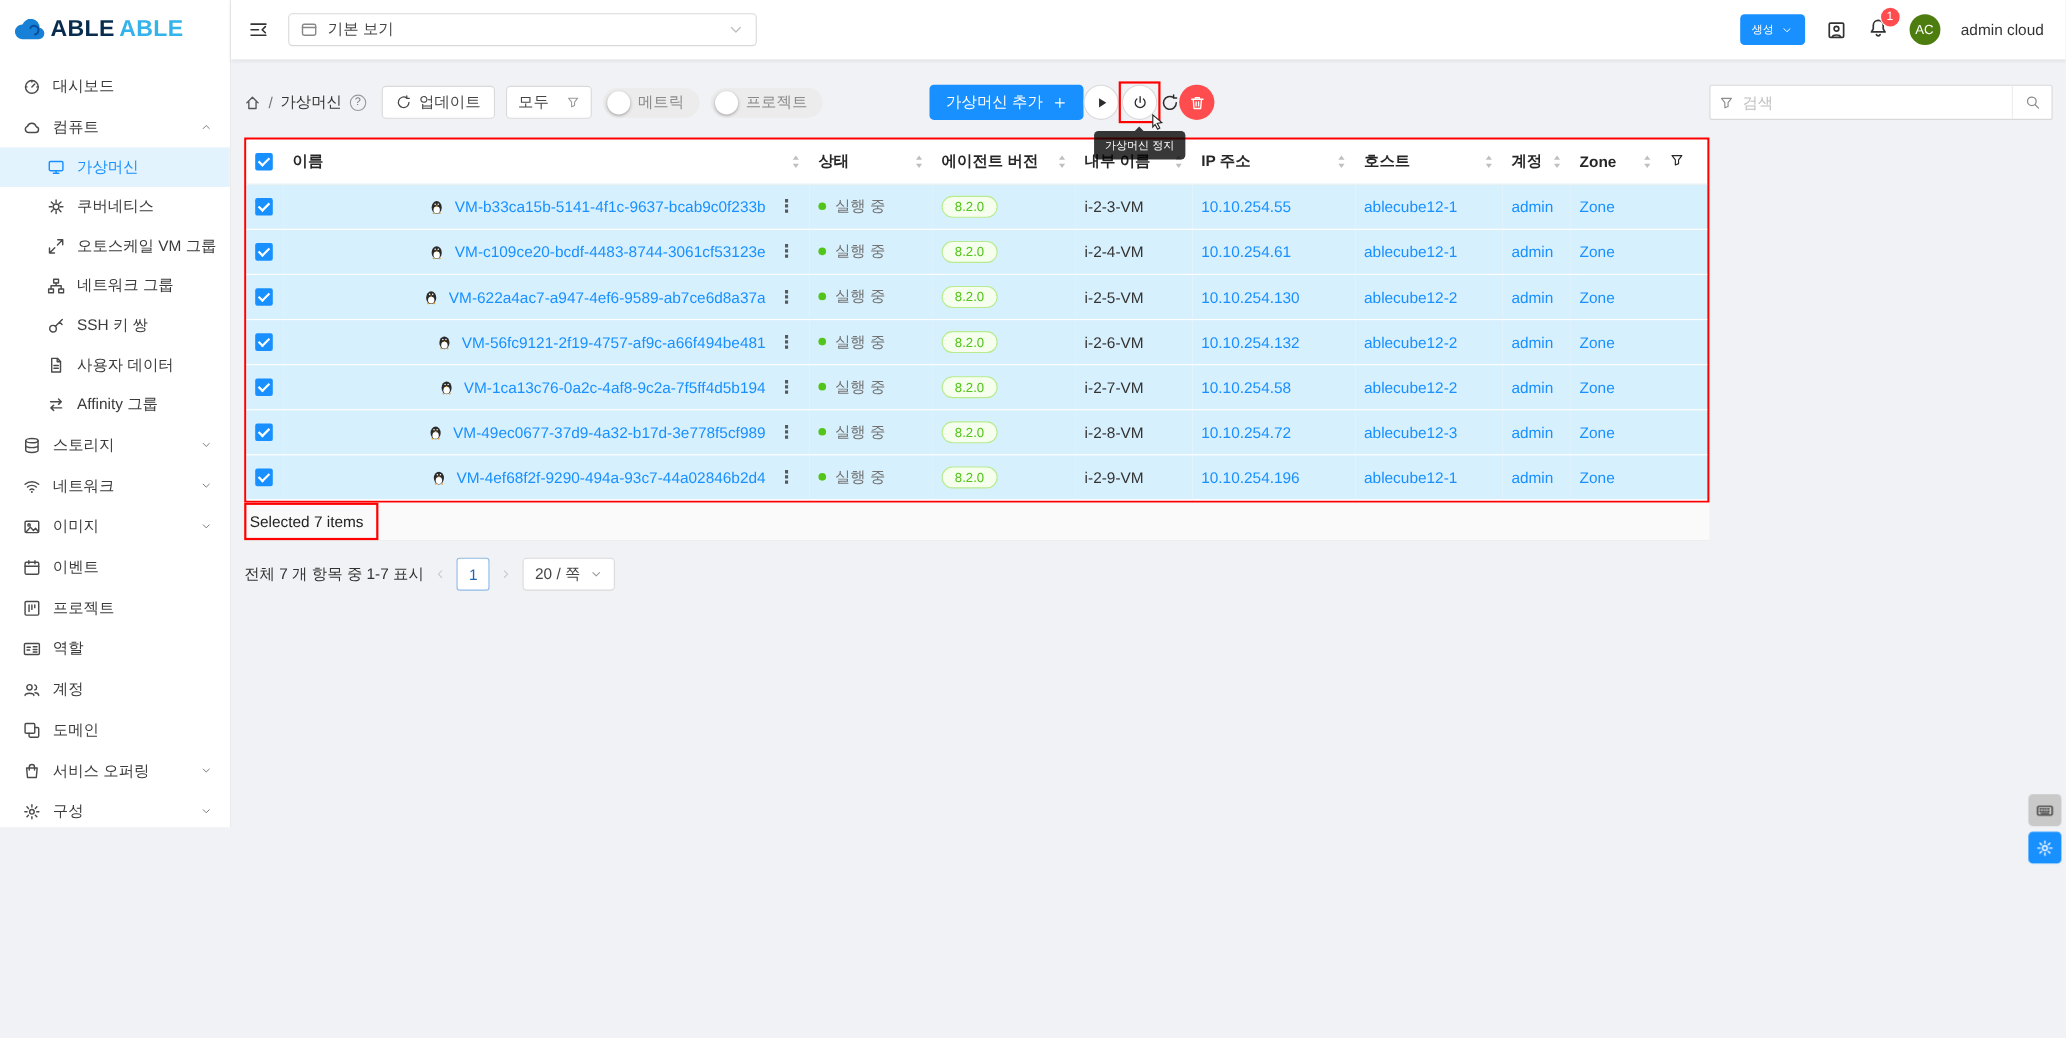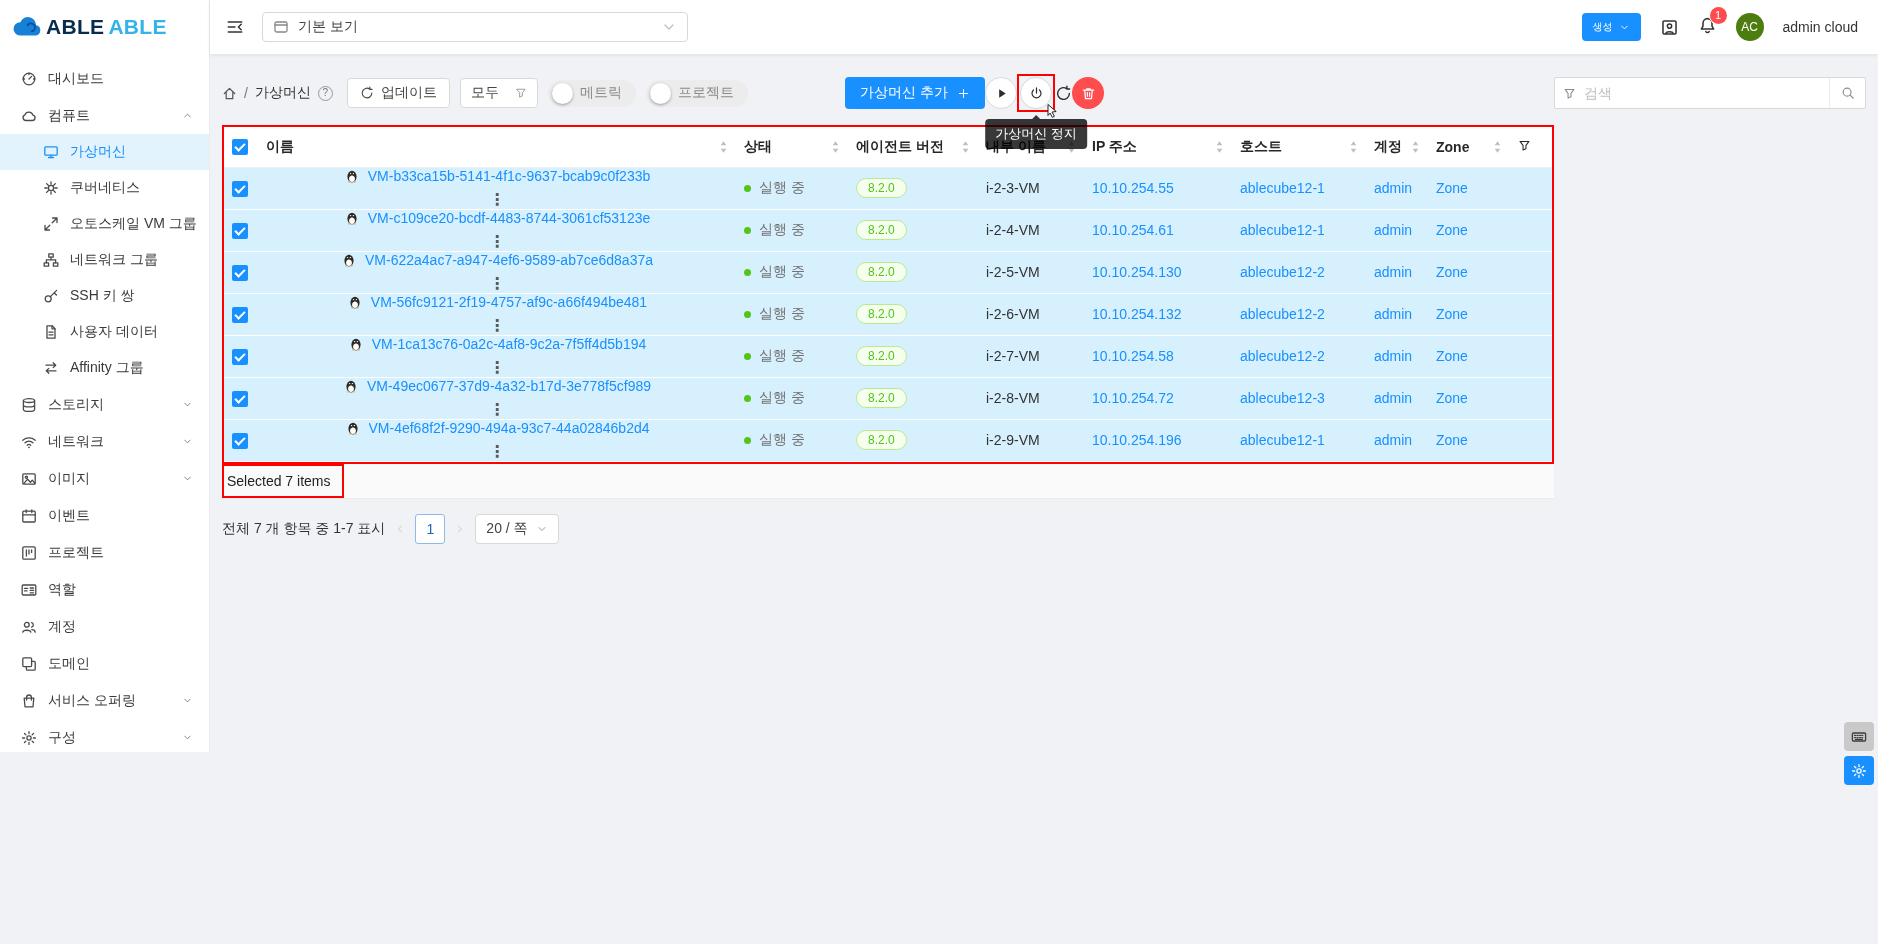--- a/index.html
+++ b/index.html
@@ -61,40 +61,40 @@
   .primary-btn { background:#1890ff; color:#fff; border:none; border-radius:4px; height:32px; padding:0 15px; font-size:14px; display:flex; align-items:center; gap:9px; cursor:pointer; font-family:inherit; }
   .primary-btn .icon { color:#fff; } .primary-btn svg { width:13px; height:13px; }
   .circle-btn { width:32px; height:32px; border-radius:50%; background:#fff; border:1px solid #d9d9d9; display:flex; align-items:center; justify-content:center; color:#2c2c2c; cursor:pointer; }
   .circle-btn svg { width:15px; height:15px; }
   .plain-btn { background:none; border:none; color:#2c2c2c; cursor:pointer; display:flex; align-items:center; }
   .plain-btn svg { width:17px; height:17px; }
   .danger-btn { width:32px; height:32px; border-radius:50%; background:#ff4d4f; border:none; color:#fff; display:flex; align-items:center; justify-content:center; cursor:pointer; }
   .danger-btn svg { width:15px; height:15px; }
   .power-annot { position:relative; display:inline-flex; border:2px solid #ff0000; padding:1px; }
   .cursor-float { position:absolute; right:-7px; bottom:-9px; z-index:40; }
-  .tooltip { position:absolute; top:calc(100% + 9px); left:50%; transform:translateX(-50%); background:rgba(0,0,0,.78); color:#fff; font-size:13px; padding:6px 10px; border-radius:4px; white-space:nowrap; z-index:50; }
+  .tooltip { position:absolute; top:calc(100% + 9px); left:50%; transform:translateX(-50%); background:rgba(0,0,0,.78); color:#fff; font-size:10px; padding:6px 10px; border-radius:4px; white-space:nowrap; z-index:50; }
   .tooltip::before { content:""; position:absolute; top:-8px; left:50%; margin-left:-4px; border:4px solid transparent; border-bottom-color:rgba(0,0,0,.78); }
   .search { margin-left:0; width:312px; height:32px; background:#fff; border:1px solid #d9d9d9; border-radius:2px; display:flex; align-items:center; }
   .search .pre { color:#8c8c8c; padding:0 8px; cursor:pointer; } .search .pre svg { width:13px; height:13px; }
   .search input { flex:1; border:none; outline:none; font-size:14px; font-family:inherit; color:#333; min-width:0; background:transparent; }
   .search input::placeholder { color:#bfbfbf; }
   .search-addon { width:36px; align-self:stretch; border-left:1px solid #ececec; display:flex; align-items:center; justify-content:center; color:#8c8c8c; cursor:pointer; }
   .search-addon svg { width:14px; height:14px; }
 
   
   .table-annot { width:1332px; border:2px solid #ff0000; background:#fff; }
   table.vm { width:100%; border-collapse:collapse; table-layout:fixed; }
   table.vm th { height:40px; text-align:left; padding:0 8px; font-size:14px; font-weight:bold; color:rgba(0,0,0,.85); border-bottom:1px solid #f0f0f0; background:#fff; }
   .th-inner { display:flex; align-items:center; justify-content:space-between; gap:4px; }
   .sorter { display:inline-flex; cursor:pointer; }
   table.vm td { height:41px; padding:0 8px; font-size:14px; border-bottom:1px solid #fff; }
   tr.vrow td { background:#d7f0fd; }
   .cb { width:16px; height:16px; border-radius:2px; background:#1890ff; display:inline-block; position:relative; cursor:pointer; vertical-align:middle; }
   .cb::after { content:""; position:absolute; left:5px; top:2px; width:4px; height:8px; border-right:2px solid #fff; border-bottom:2px solid #fff; transform:rotate(45deg); }
-  .name-cell { display:flex; align-items:center; justify-content:flex-end; gap:6px;flex-direction:column; }
+  .name-cell { display:flex; align-items:center; justify-content:flex-end; gap:6px; }
   .name-left { display:flex; align-items:center; gap:8px; min-width:0; }
   .link { color:#1890ff; text-decoration:none; cursor:pointer; white-space:nowrap; overflow:hidden; text-overflow:ellipsis; }
   .kebab-glyph { font-size:16px; color:#595959; cursor:pointer; padding:0 5px; font-weight:bold; }
   .status { display:inline-flex; align-items:center; gap:8px; color:#737373;justify-content:flex-end; }
   .dot { width:7px; height:7px; border-radius:50%; background:#52c41a; display:inline-block; }
   .badge-green { border:1px solid #b7eb8f; background:#f6ffed; color:#52c41a; border-radius:11px; padding:2px 11px; font-size:12px; display:inline-block; }
   .filter-th { color:#8c8c8c; } .filter-th svg { width:13px; height:13px; }
 
   .selected-bar { width:1332px; background:#fafafa; border-bottom:1px solid #ededed; padding:0; }
   .sel-annot { display:inline-block; border:2px solid #ff0000; padding:7px 11px 7px 3px; font-size:14px; color:#222; }

